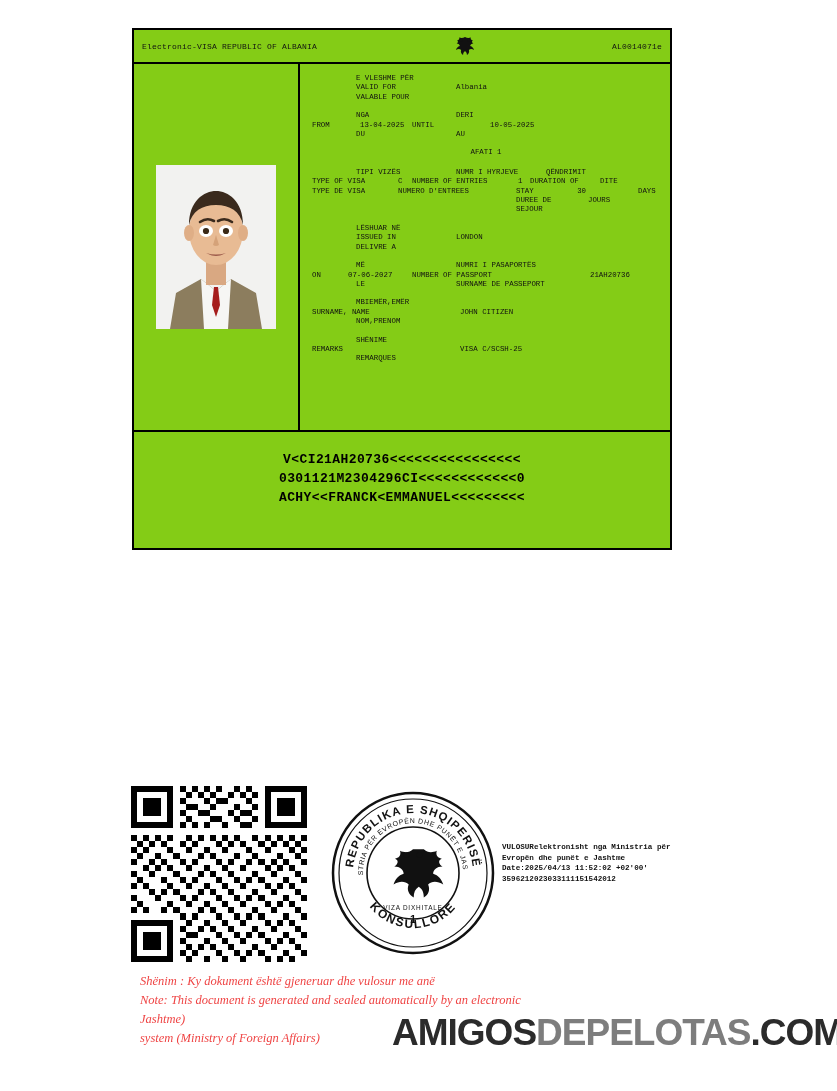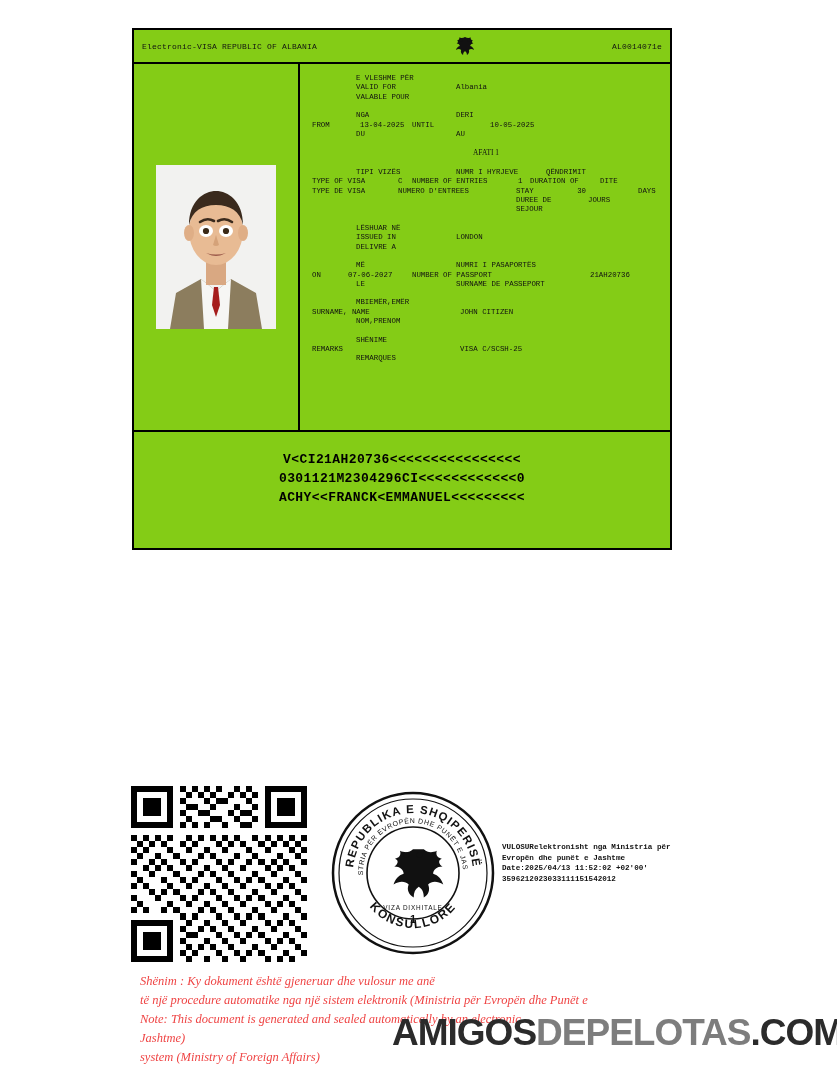--- a/index.html
+++ b/index.html
@@ -65,21 +65,21 @@
     line-height:9.4px;
     color:#111;
   }
   .row{display:flex;}
   .blk{margin-bottom:9px;}
   .lbl{white-space:pre;}
   .col-a{width:100px;padding-left:44px;}
   .col-b{width:104px;}
   .col-c{width:90px;}
   .val{white-space:pre;}
-  .center-line{text-align:center;margin:8px 0 10px 0;font-family:Liberation Serif, serif;}
+  .center-line{text-align:center;margin:8px 0 10px 0;}
   .mrz{
     height:auto;
     padding:18px 0 14px 0;
     text-align:center;
     font-family:Liberation Mono, monospace;
     font-size:13px;
     font-weight:bold;
     line-height:19px;
     letter-spacing:.4px;
     color:#000;
@@ -389,21 +389,20 @@
 
 <div class="seal-text">
   <div>VULOSURelektronisht nga Ministria për</div>
   <div>Evropën dhe punët e Jashtme</div>
   <div>Date:2025/04/13 11:52:02 +02'00'</div>
   <div>3596212023033111151542012</div>
 </div>
 
 <div class="note">
   <div>Shënim : Ky dokument është gjeneruar dhe vulosur me anë</div>
-  <div>të një procedure automatike nga një sistem elektronik (Ministria për Evropën dhe Punët e</div>
   <div>Note: This document is generated and sealed automatically by an electronic</div>
   <div>Jashtme)</div>
   <div>system (Ministry of Foreign Affairs)</div>
 </div>
 
 <div class="watermark">
   <span>AMIGOS</span><span class="dim">DEPELOTAS</span><span>.COM</span>
 </div>
 
 </body></html>

